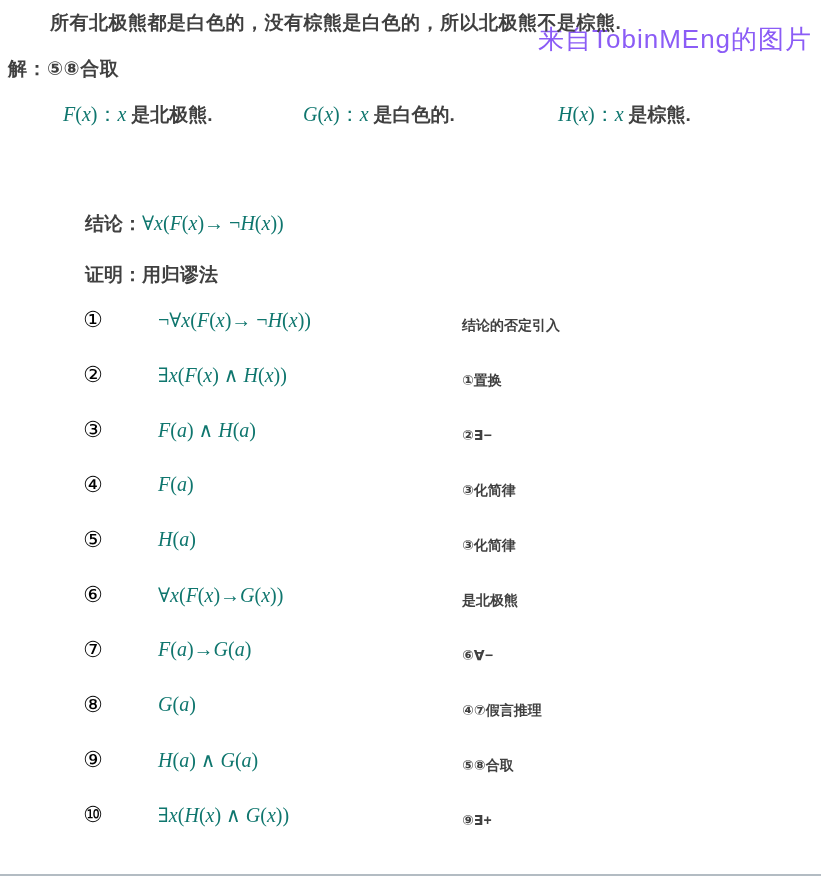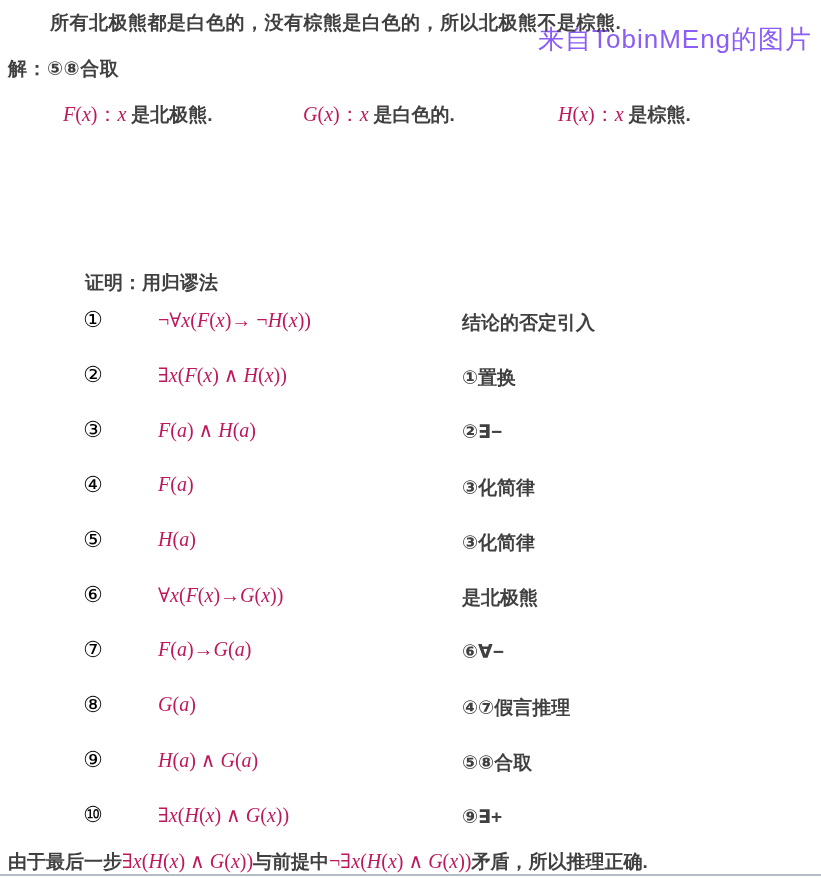--- a/index.html
+++ b/index.html
@@ -14,21 +14,21 @@
   .page { position: absolute; inset: 0; }
   .cn {
     font-family: "Liberation Sans", "DejaVu Sans", sans-serif;
     font-weight: bold;
     color: #404040;
   }
   .math {
     font-family: "Liberation Serif", "DejaVu Serif", serif;
     font-weight: normal;
     font-size: 20px;
-    color: #be185d;
+    color: #0f766e;
   }
   .math i { font-style: italic; }
   .intro {
     position: absolute; left: 50px; top: 10px;
     font-size: 19px; letter-spacing: 0.5px;
     z-index: 2;
   }
   .watermark {
     position: absolute; left: 538px; top: 22px;
     font-size: 26px; color: #8b5cf6;
@@ -41,25 +41,25 @@
     z-index: 2;
   }
   .def { position: absolute; top: 101px; font-size: 19px; white-space: nowrap; }
   .def .math { font-size: 20px; }
   .def-f { left: 63px; }
   .def-g { left: 275px; margin-left: 28px; }
   .def-h { left: 522px; margin-left: 36px; }
   .labeled-line { position: absolute; left: 85px; font-size: 19px; white-space: nowrap; }
   .premise-line   { top: 156px; }
   .conclusion-line{ top: 211px; }
-  .proof-heading  { position: absolute; left: 85px; top: 262px; font-size: 19px; margin-top: 8px; }
+  .proof-heading  { position: absolute; left: 85px; top: 262px; font-size: 19px; }
   .step { position: absolute; left: 0; width: 821px; height: 30px; }
   .step .num     { position: absolute; left: 83px;  top: 0; font-size: 22px; font-weight: normal; }
   .step .formula { position: absolute; left: 118px; top: 1px; white-space: nowrap; margin-left: 40px; }
-  .step .reason  { position: absolute; left: 462px; top: 3px; font-size: 19px; white-space: nowrap; }
+  .step .reason  { position: absolute; left: 462px; top: 10px; font-size: 14px; white-space: nowrap; }
   .footer-line {
     position: absolute; left: 8px; top: 849px;
     font-size: 19px; white-space: nowrap; z-index: 2;
   }
   .footer-line .math { font-size: 20px; }
   .bottom-rule {
     position: absolute; left: 0; top: 874px;
     width: 821px; height: 2px;
     background: #b3bcc3;
   }
@@ -79,20 +79,23 @@
     <span class="math"><i>F</i>(<i>x</i>)：</span><span class="math"><i>x</i> </span><span class="cn">是北极熊.</span>
   </div>
   <div class="def def-g">
     <span class="math"><i>G</i>(<i>x</i>)：</span><span class="math"><i>x</i> </span><span class="cn">是白色的.</span>
   </div>
   <div class="def def-h">
     <span class="math"><i>H</i>(<i>x</i>)：</span><span class="math"><i>x</i> </span><span class="cn">是棕熊.</span>
   </div>
 
 
+  <div class="labeled-line conclusion-line">
+    <span class="cn">结论：</span><span class="math">∀<i>x</i>(<i>F</i>(<i>x</i>)→ ¬<i>H</i>(<i>x</i>))</span>
+  </div>
 
   <div class="proof-heading cn">证明：用归谬法</div>
 
   <div class="step" style="top:307px">
     <span class="num">①</span>
     <span class="formula math">¬∀<i>x</i>(<i>F</i>(<i>x</i>)→ ¬<i>H</i>(<i>x</i>))</span>
     <span class="reason cn">结论的否定引入</span>
   </div>
   <div class="step" style="top:362px">
     <span class="num">②</span>
@@ -133,19 +136,16 @@
     <span class="num">⑨</span>
     <span class="formula math"><i>H</i>(<i>a</i>) ∧ <i>G</i>(<i>a</i>)</span>
     <span class="reason cn">⑤⑧合取</span>
   </div>
   <div class="step" style="top:802px">
     <span class="num">⑩</span>
     <span class="formula math">∃<i>x</i>(<i>H</i>(<i>x</i>) ∧ <i>G</i>(<i>x</i>))</span>
     <span class="reason cn">⑨∃+</span>
   </div>
 
-  <div class="footer-line">
-    <span class="cn">由于最后一步</span><span class="math">∃<i>x</i>(<i>H</i>(<i>x</i>) ∧ <i>G</i>(<i>x</i>))</span><span class="cn">与前提中</span><span class="math">¬∃<i>x</i>(<i>H</i>(<i>x</i>) ∧ <i>G</i>(<i>x</i>))</span><span class="cn">矛盾，所以推理正确.</span>
-  </div>
 
   <div class="bottom-rule"></div>
 
 </div>
 
 </body></html>

